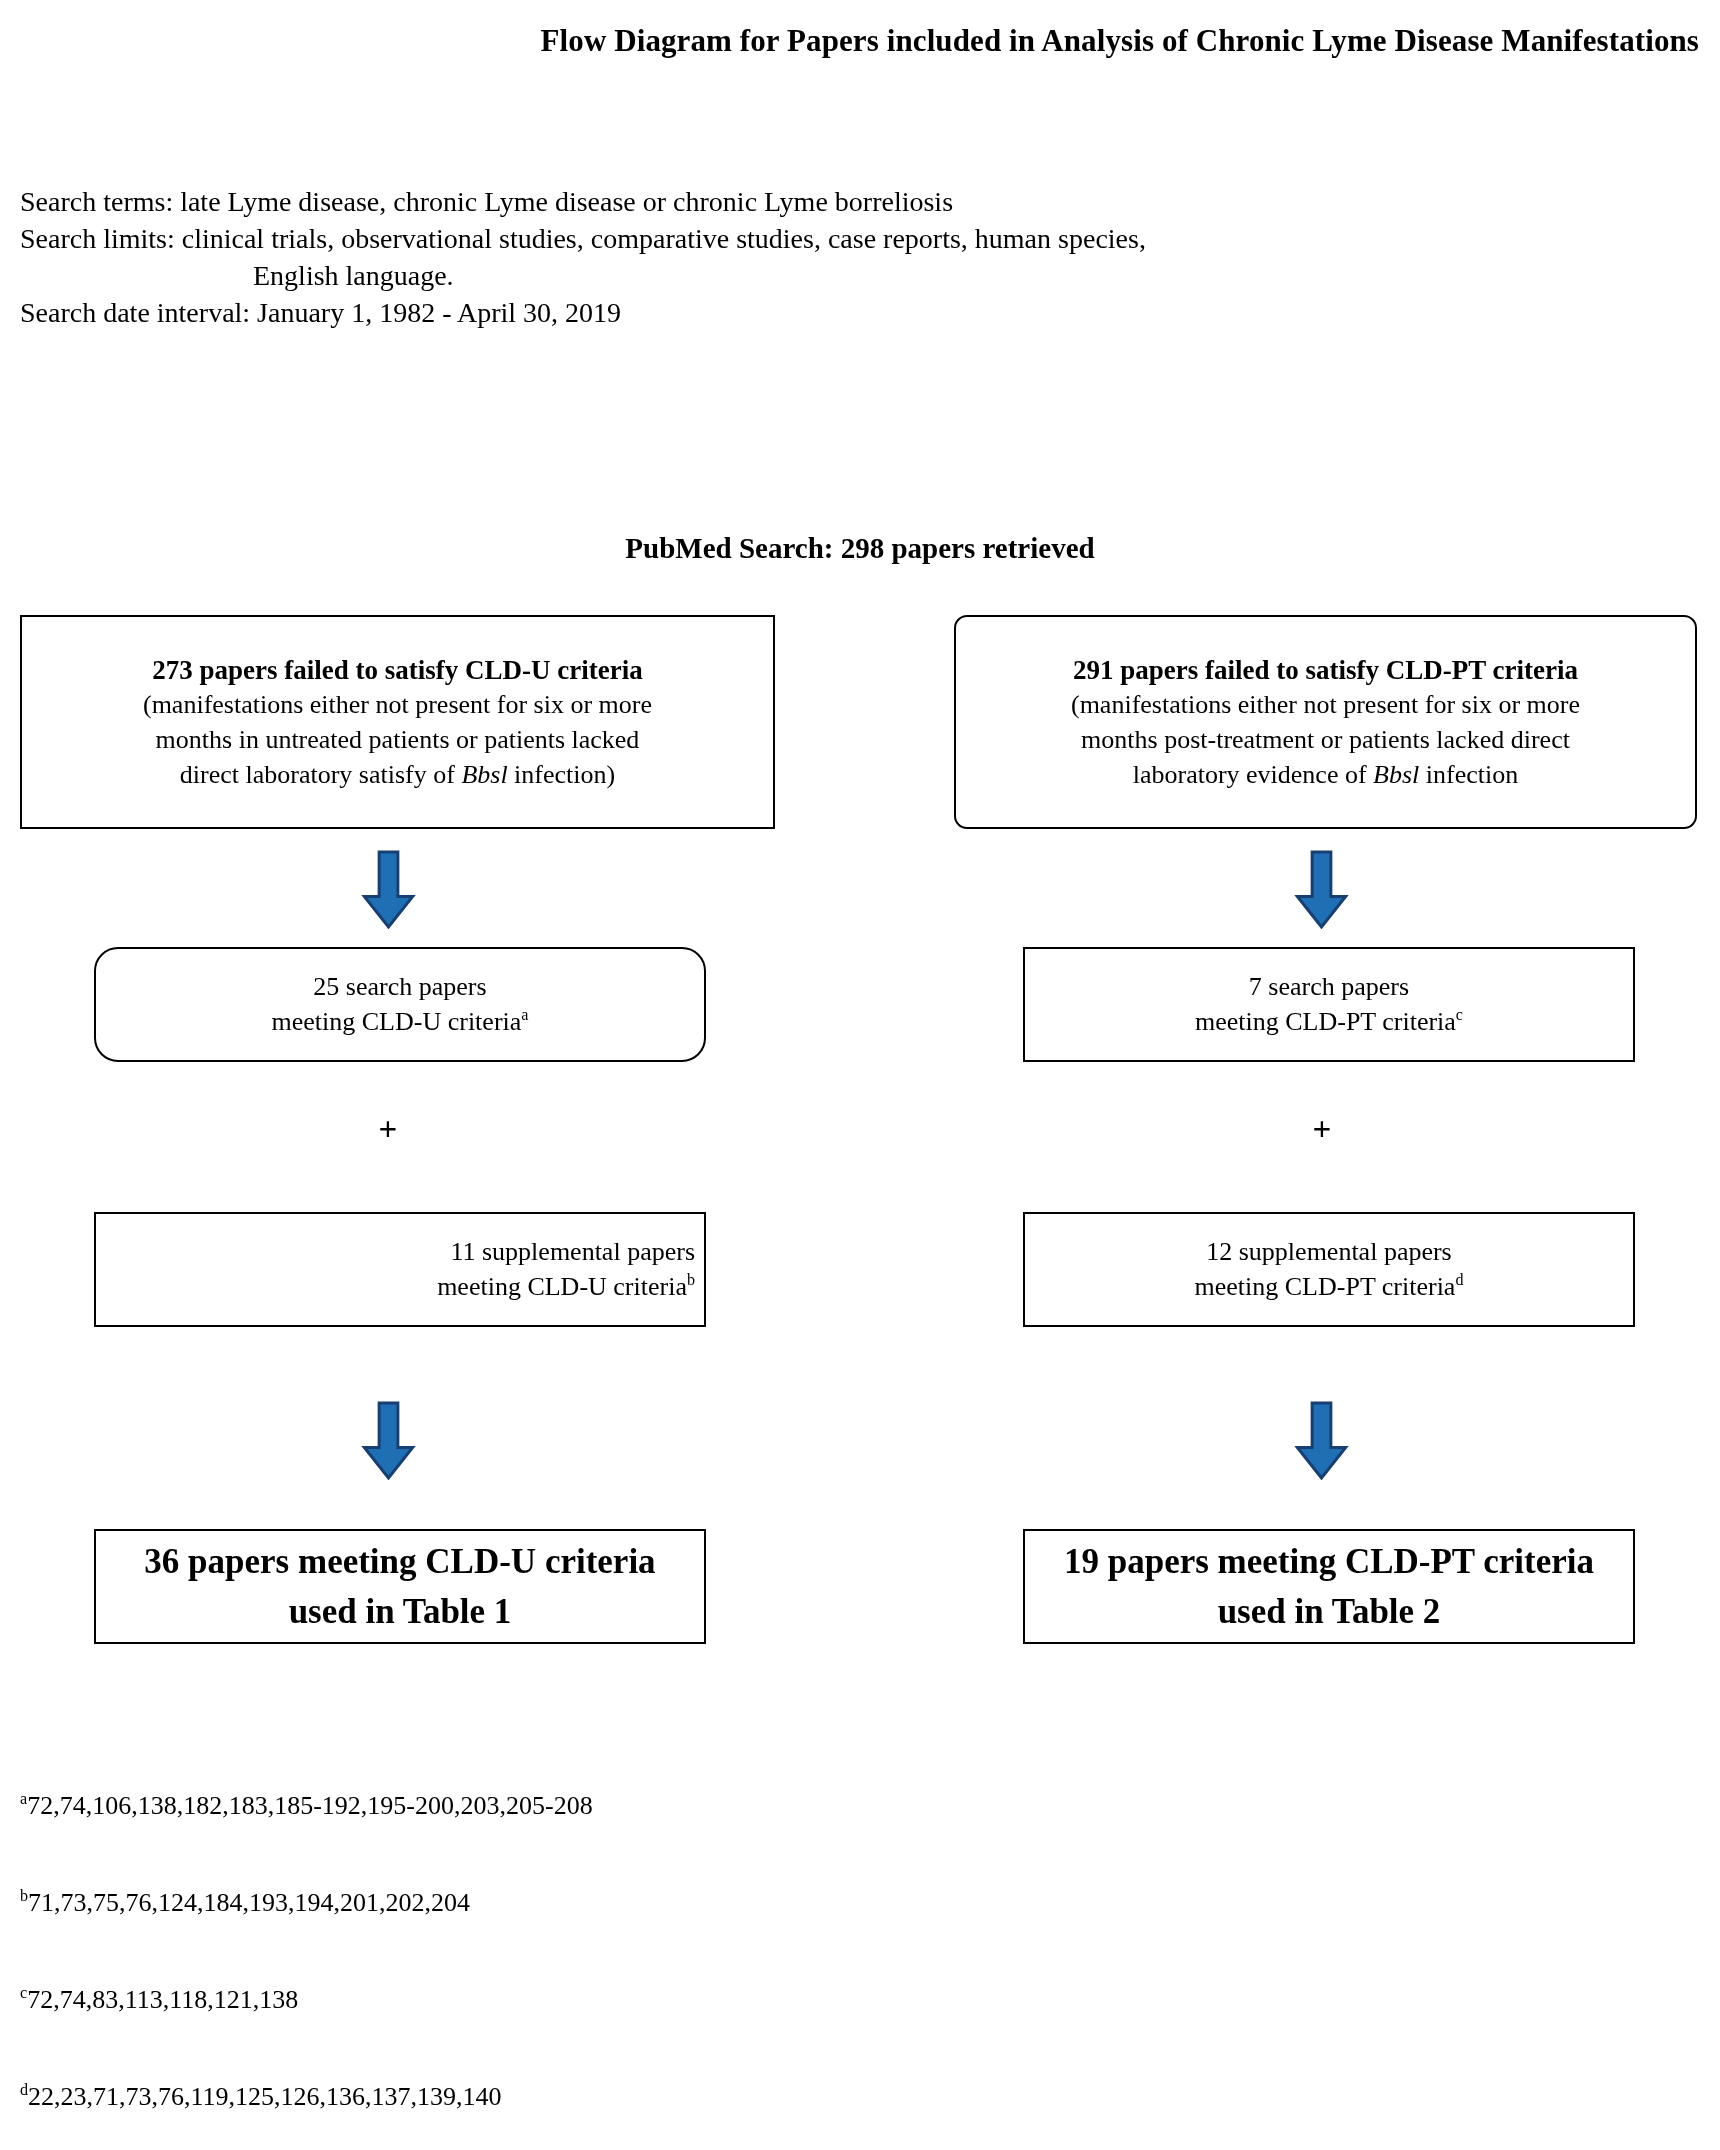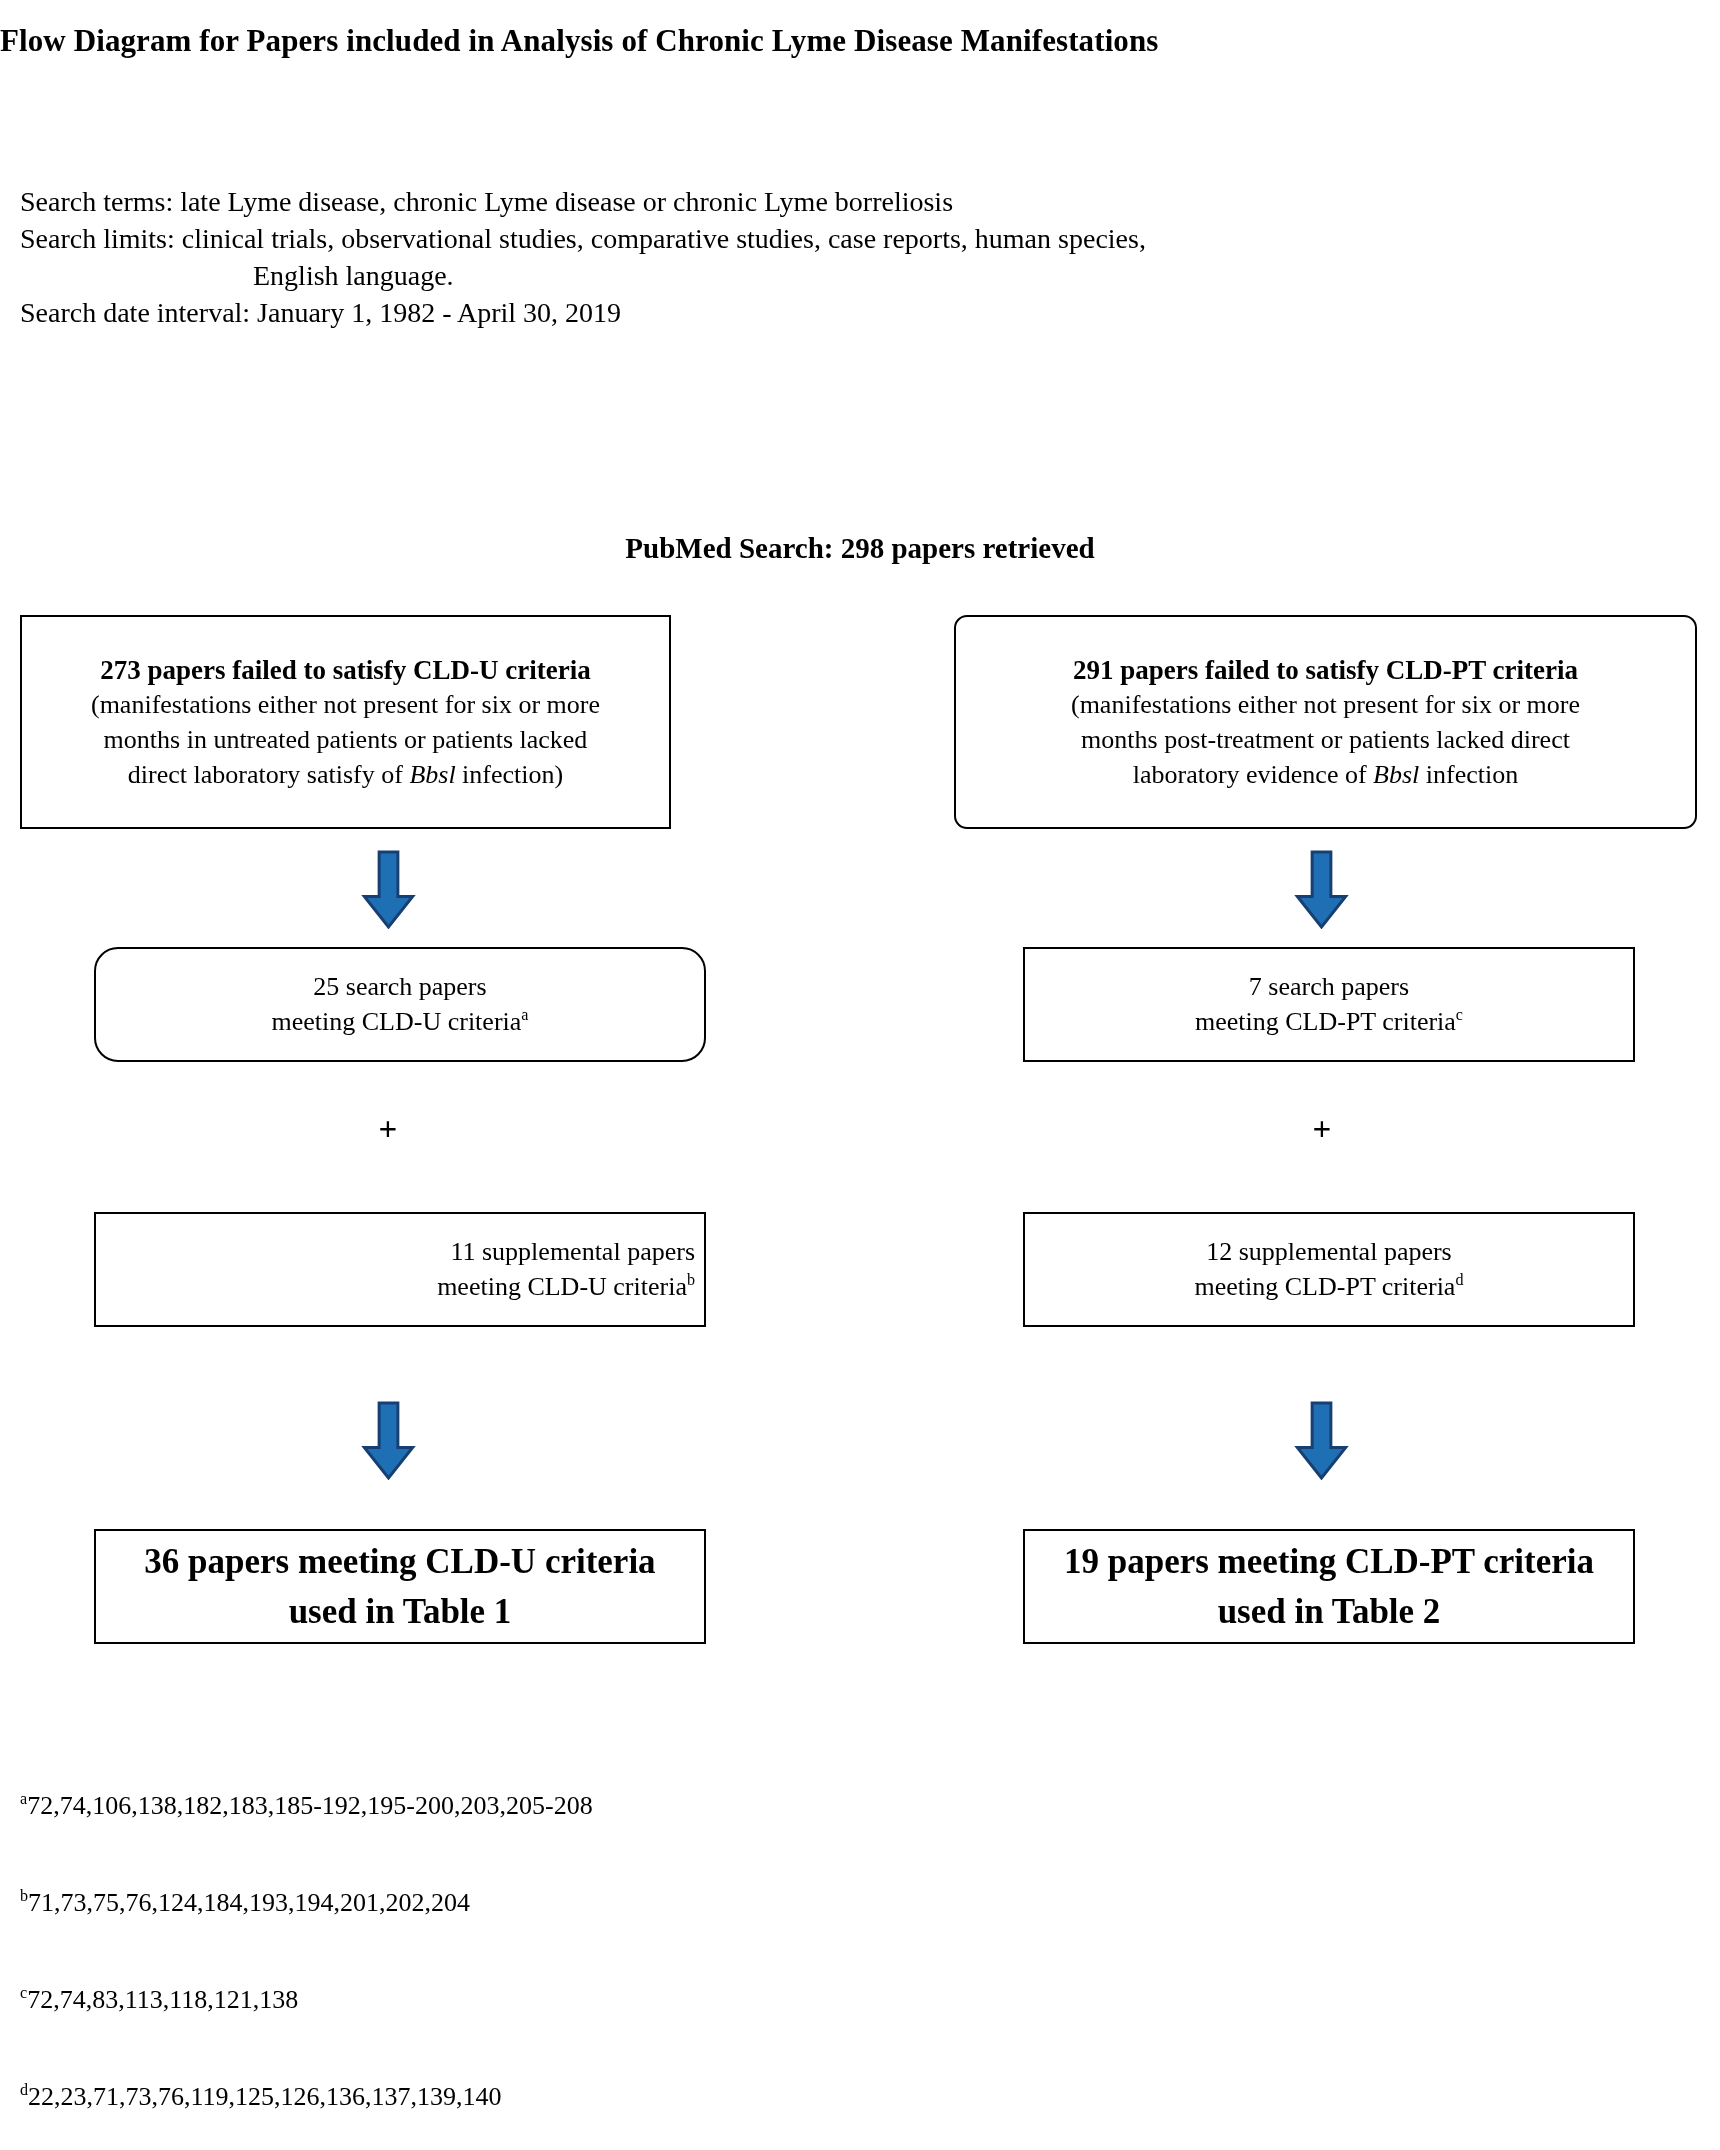--- a/index.html
+++ b/index.html
@@ -15,21 +15,21 @@
     color: #000000;
     overflow: hidden;
   }
 
   
   #page-title {
     position: absolute;
     left: 0;
     top: 24px;
     width: 1699px;
-    text-align: left;
+    text-align: right;
     font-size: 31px;
     font-weight: bold;
     letter-spacing: 0.1px;
     line-height: 1.1;
   }
 
   
   #search-meta {
     position: absolute;
     left: 20px;
@@ -94,21 +94,21 @@
   .flow-box i {
     font-style: italic;
   }
   .flow-box sup {
     font-size: 0.62em;
     vertical-align: super;
     line-height: 0;
   }
 
   
-  #box-failed-cldu  { left: 20px;   top: 615px; width: 651px; height: 214px; }
+  #box-failed-cldu  { left: 20px;   top: 615px; width: 755px; height: 214px; }
   #box-failed-cldpt { left: 954px; top: 615px; width: 743px; height: 214px; border-radius: 13px; }
 
   
   #box-search-cldu  { left: 94px;  top: 947px; width: 612px; height: 115px; border-radius: 24px; }
   #box-search-cldpt { left: 1023px; top: 947px; width: 612px; height: 115px; }
 
   
   #box-suppl-cldu   { left: 94px;  top: 1212px; width: 612px; height: 115px; align-items: flex-end; }
   #box-suppl-cldpt  { left: 1023px; top: 1212px; width: 612px; height: 115px; }
 

